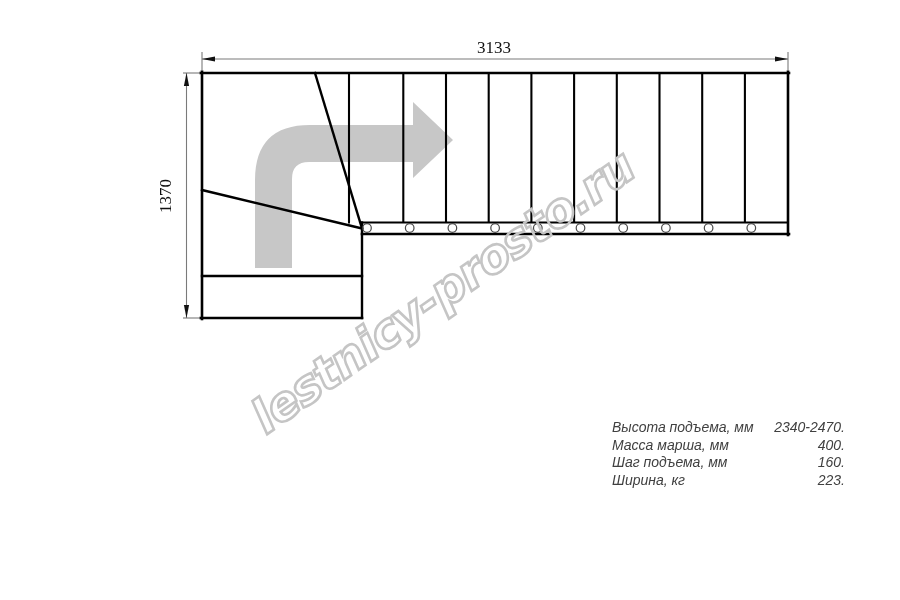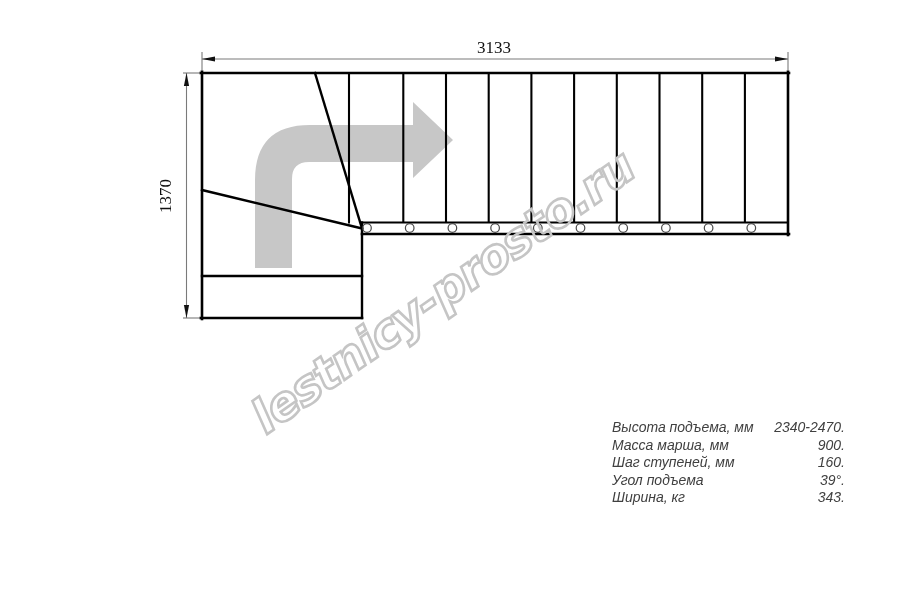--- a/index.html
+++ b/index.html
@@ -107,28 +107,24 @@
     <text id="watermark-text" x="266" y="435" font-size="47" transform="rotate(-35 266 435)">lestnicy-prosto.ru</text>
   </svg>
 
   <div class="specs">
     <div class="spec-row">
       <span class="spec-label">Высота подъема, мм</span>
       <span class="spec-value">2340-2470.</span>
     </div>
     <div class="spec-row">
       <span class="spec-label">Масса марша, мм</span>
-      <span class="spec-value">900.</span>
+      <span class="spec-value">400.</span>
     </div>
     <div class="spec-row">
-      <span class="spec-label">Шаг ступеней, мм</span>
+      <span class="spec-label">Шаг подъема, мм</span>
       <span class="spec-value">160.</span>
     </div>
     <div class="spec-row">
-      <span class="spec-label">Угол подъема</span>
-      <span class="spec-value">39°.</span>
-    </div>
-    <div class="spec-row">
       <span class="spec-label">Ширина, кг</span>
-      <span class="spec-value">343.</span>
+      <span class="spec-value">223.</span>
     </div>
   </div>
 </div>
 
 </body></html>

